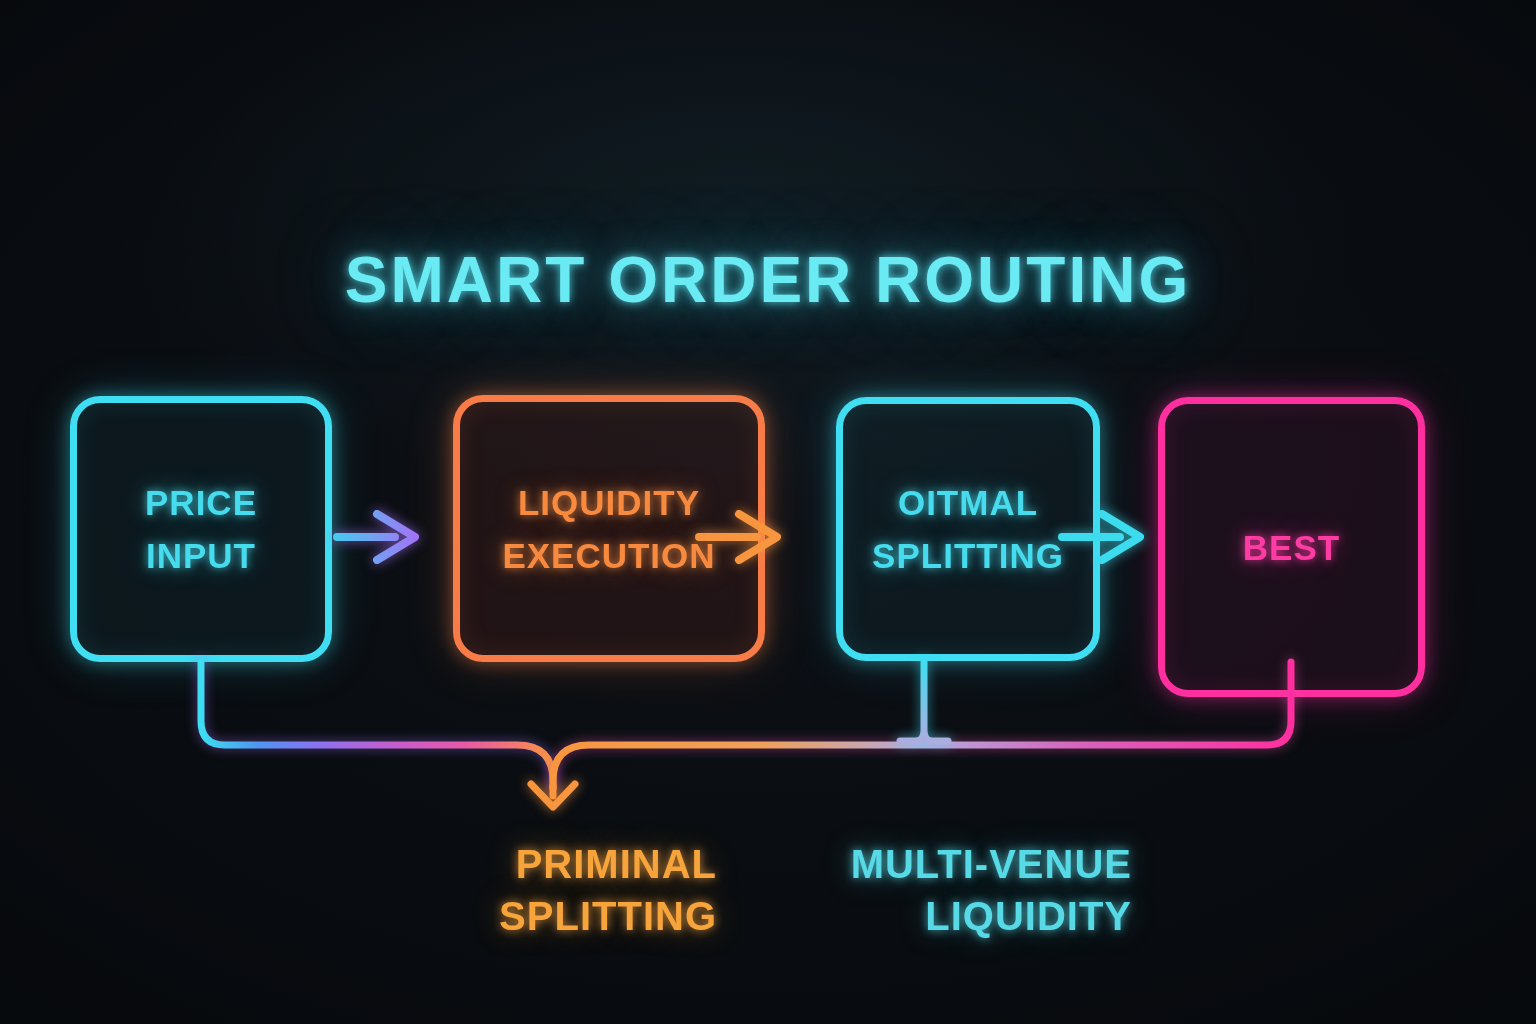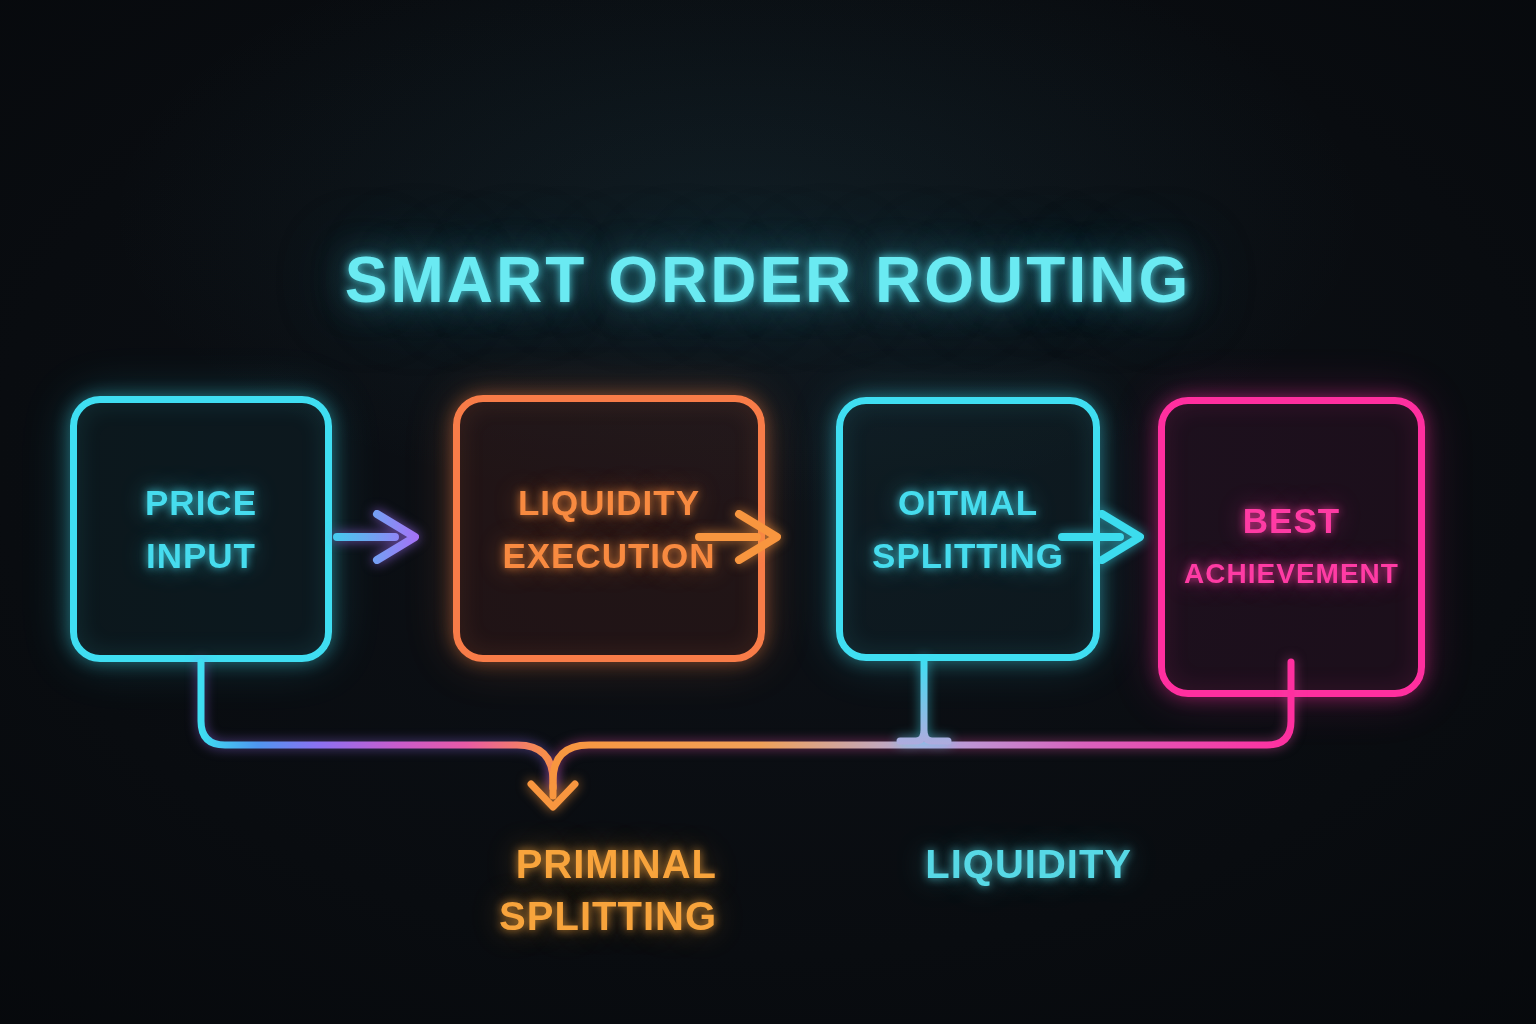--- a/index.html
+++ b/index.html
@@ -92,21 +92,20 @@
   <div id="node-3" class="node cyan">
     <div class="lines">
       <span>OITMAL</span>
       <span>SPLITTING</span>
     </div>
   </div>
 
   <div id="node-4" class="node pink">
     <div class="lines">
       <span>BEST</span>
-      <span class="small">ACHIEVEMENT</span>
     </div>
   </div>
 
   <svg id="arrow-1" class="arrow-svg" width="96" height="74" viewBox="0 0 96 74">
     <defs>
       <linearGradient id="ag1" x1="0" y1="0" x2="96" y2="0" gradientUnits="userSpaceOnUse">
         <stop offset="0" stop-color="#44ccee"></stop>
         <stop offset="1" stop-color="#b266f8"></stop>
       </linearGradient>
     </defs>
@@ -148,16 +147,17 @@
     <path class="cpath glow-right" stroke="url(#cgR)" d="M1291,662 L1291,721 Q1291,745 1267,745 L589,745 Q553,745 553,781 L553,788"></path>
     <path class="cpath glow-cyan" stroke="url(#cgC)" d="M924,660 L924,730 Q924,741 916,741 L900,741 M924,730 Q924,741 932,741 L948,741"></path>
     <path class="cpath glow-orange" stroke="#f8963f" stroke-width="9" d="M553,786 L553,796 M531,784 L553,807 L575,784"></path>
   </svg>
 
   <div id="bottom-label-1" class="bottom-label">
     <span>PRIMINAL</span>
     <span>SPLITTING</span>
   </div>
   <div id="bottom-label-2" class="bottom-label">
+    <span>MULTI-VENUE</span>
     <span>LIQUIDITY</span>
   </div>
 
 </div>
 
 </body></html>

